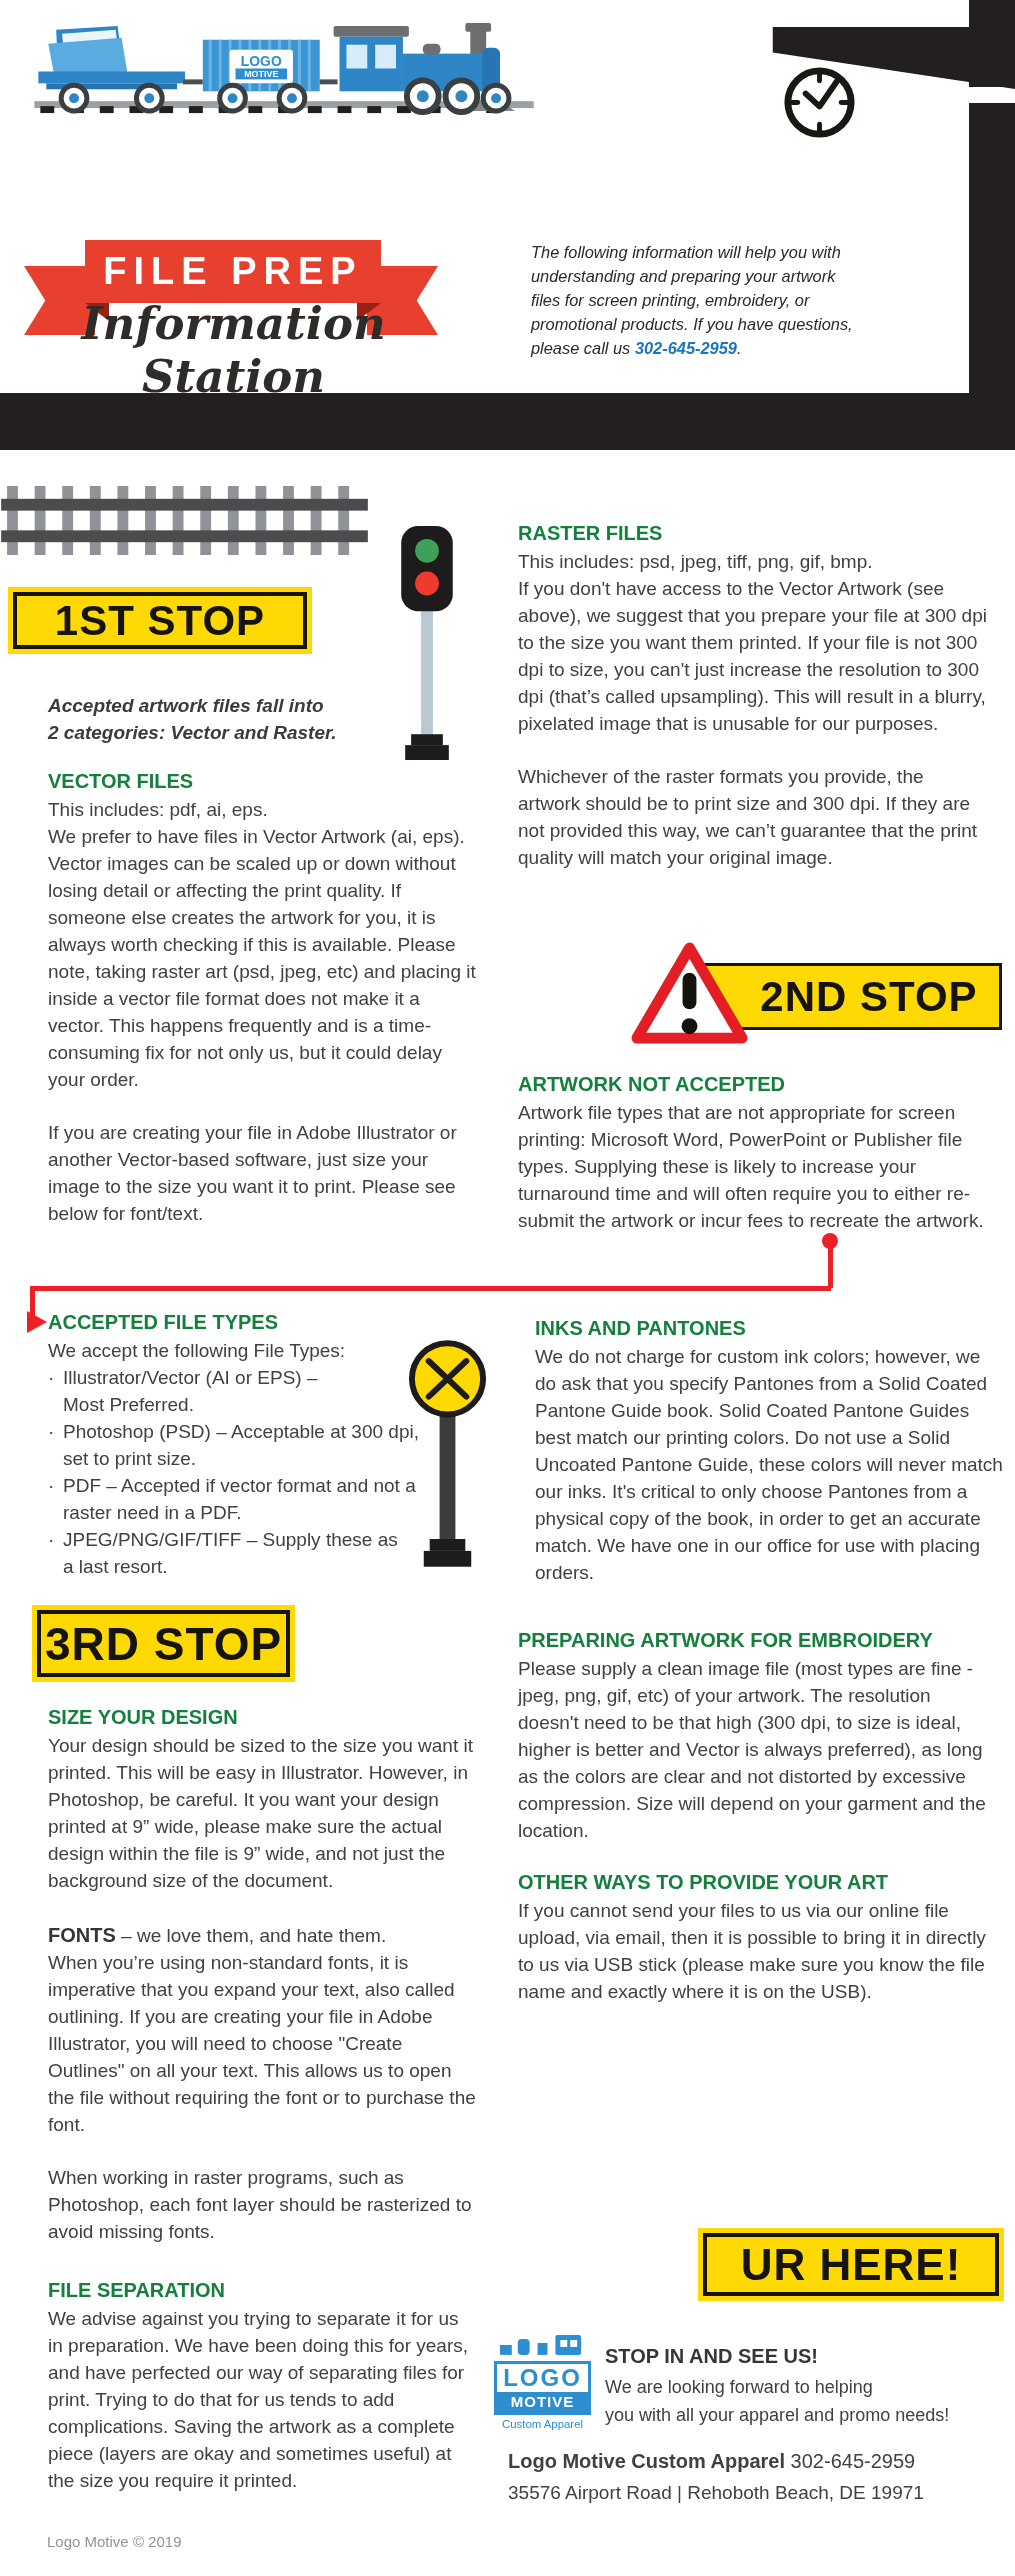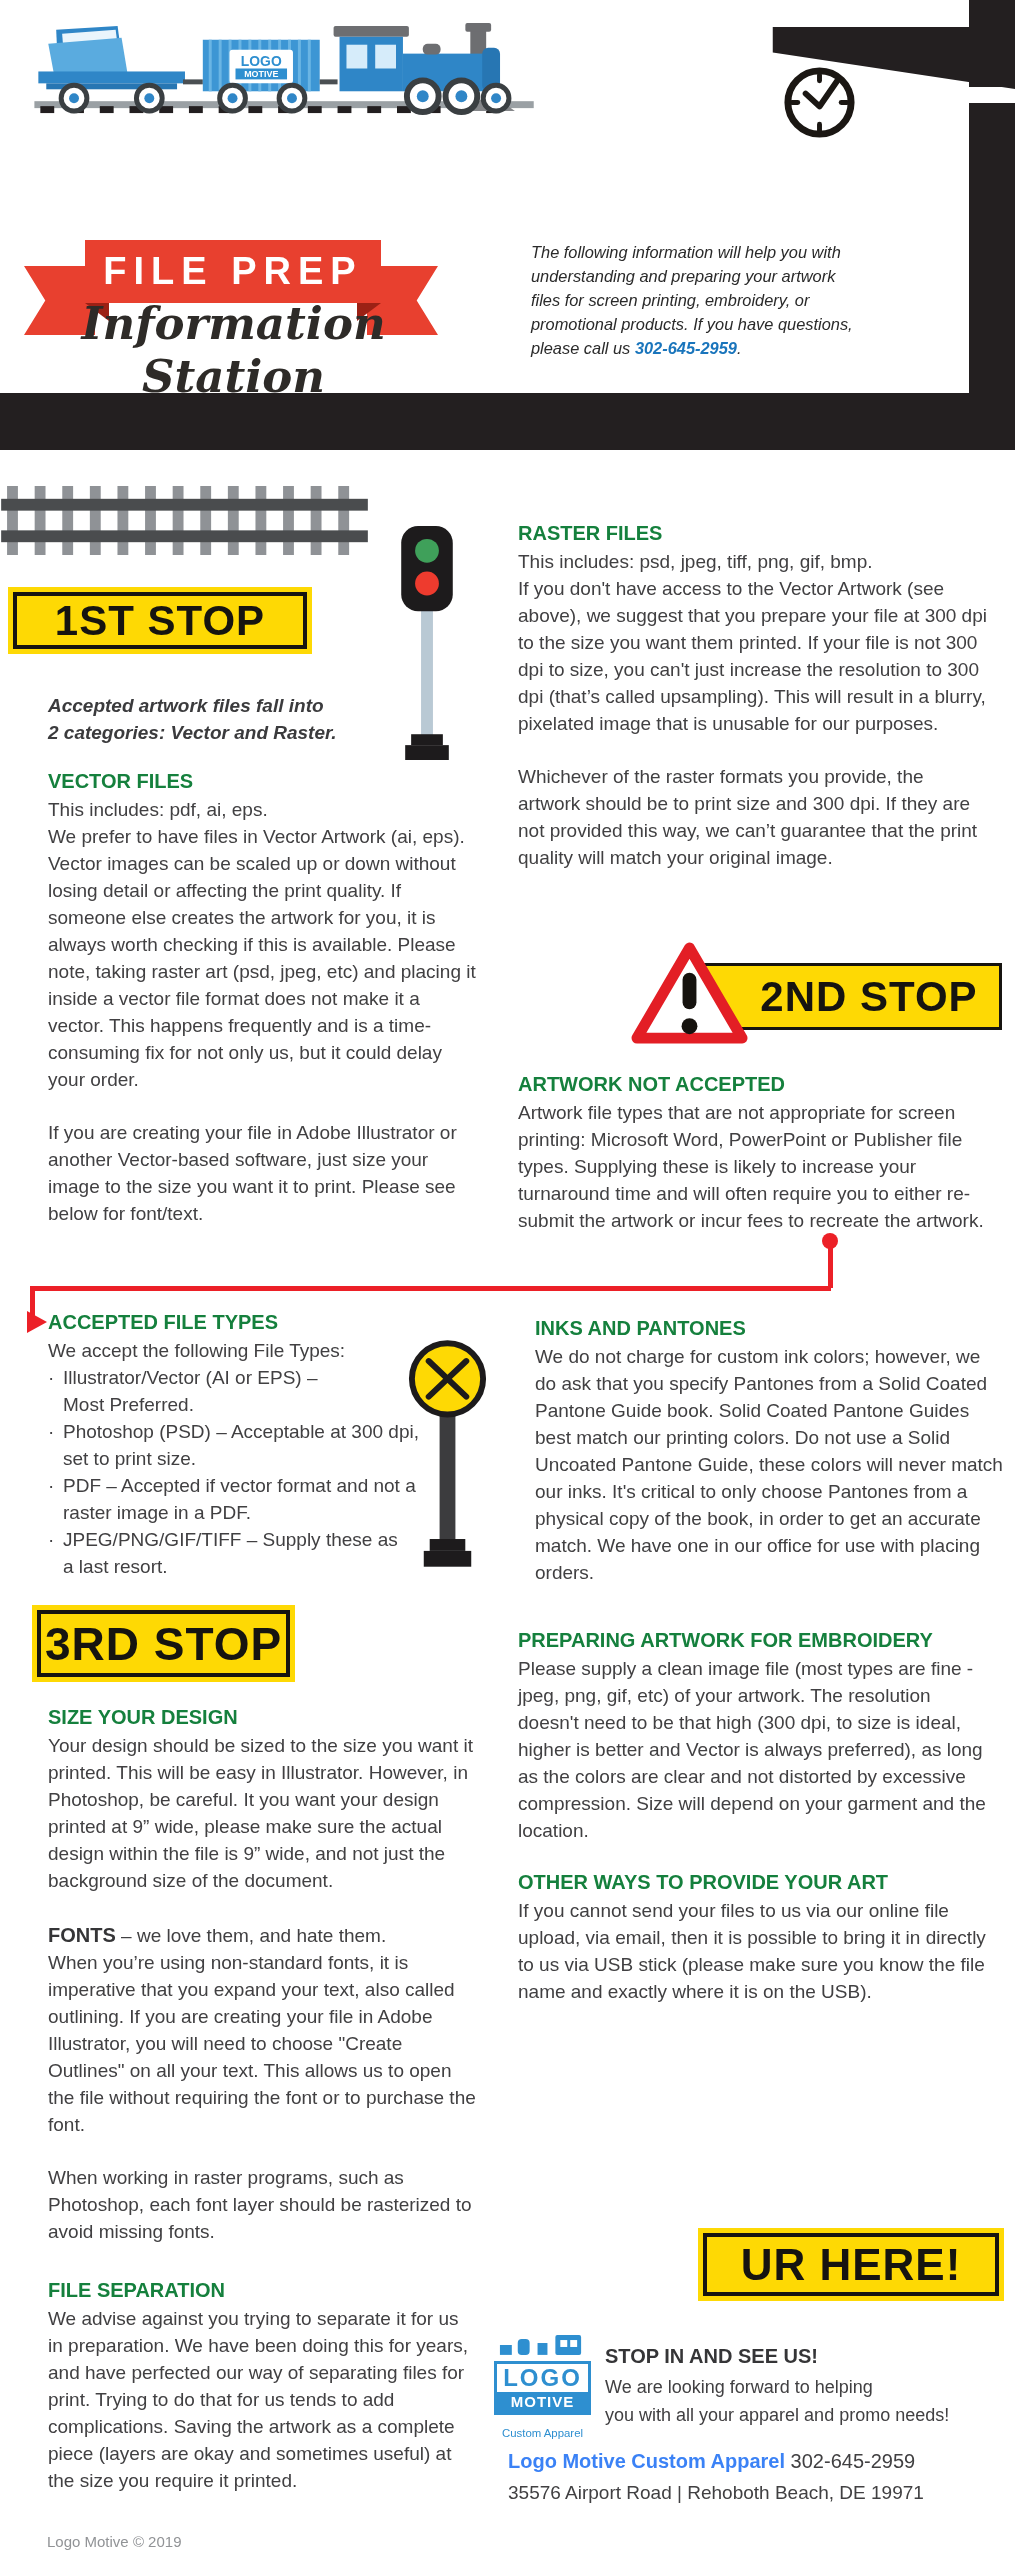--- a/index.html
+++ b/index.html
@@ -49,25 +49,25 @@
   .arrow-r{position:absolute;width:0;height:0;border-top:11px solid transparent;
       border-bottom:11px solid transparent;border-left:20px solid #ec2027;}
   .dot{position:absolute;width:16px;height:16px;border-radius:50%;background:#ec2027;}
   
   .logo-box{position:absolute;left:494px;top:2335px;width:97px;}
   .logo-frame{border:3px solid #2e8fd0;margin-top:2px;}
   .logo-word1{text-align:center;font-weight:bold;font-size:24px;letter-spacing:2px;color:#2e8fd0;
       line-height:28px;background:#fff;}
   .logo-word2{text-align:center;font-weight:bold;font-size:15px;letter-spacing:1px;color:#fff;
       background:#2e8fd0;line-height:20px;}
-  .logo-word3{text-align:center;font-size:11.4px;color:#2e8fd0;line-height:16px;margin-top:10px;}
+  .logo-word3{text-align:center;font-size:11.4px;color:#2e8fd0;line-height:16px;margin-top:1px;}
   .visit-h{font-weight:bold;font-size:20px;color:#353537;}
   .visit-t{font-size:18px;line-height:28px;white-space:pre-line;}
   .company{font-size:20px;}
-  .company .b{color:#3b82f6;}
+  .company .b{color:#404040;}
   .address{font-size:19px;}
   .copyright{font-size:15px;color:#919396;}
 </style>
 </head>
 <body>
 
 <div id="page">
 
   <svg class="abs" style="left:22px;top:14px;" width="536" height="107" viewBox="0 0 540 108">
     <rect x="12" y="88" width="504" height="7" fill="#9aa0a4"></rect>
@@ -257,21 +257,21 @@
 Most Preferred.</span>
     </div>
     <div class="li">
       <span class="bullet">·</span>
       <span class="li-text">Photoshop (PSD) – Acceptable at 300 dpi,
 set to print size.</span>
     </div>
     <div class="li">
       <span class="bullet">·</span>
       <span class="li-text">PDF – Accepted if vector format and not a
-raster image in a PDF.</span>
+raster need in a PDF.</span>
     </div>
     <div class="li">
       <span class="bullet">·</span>
       <span class="li-text">JPEG/PNG/GIF/TIFF – Supply these as
 a last resort.</span>
     </div>
   </div>
 
   <svg class="abs" style="left:403px;top:1337px;" width="89" height="230" viewBox="0 0 90 232">
     <rect x="37" y="76" width="16" height="130" fill="#3c3c3e"></rect>

